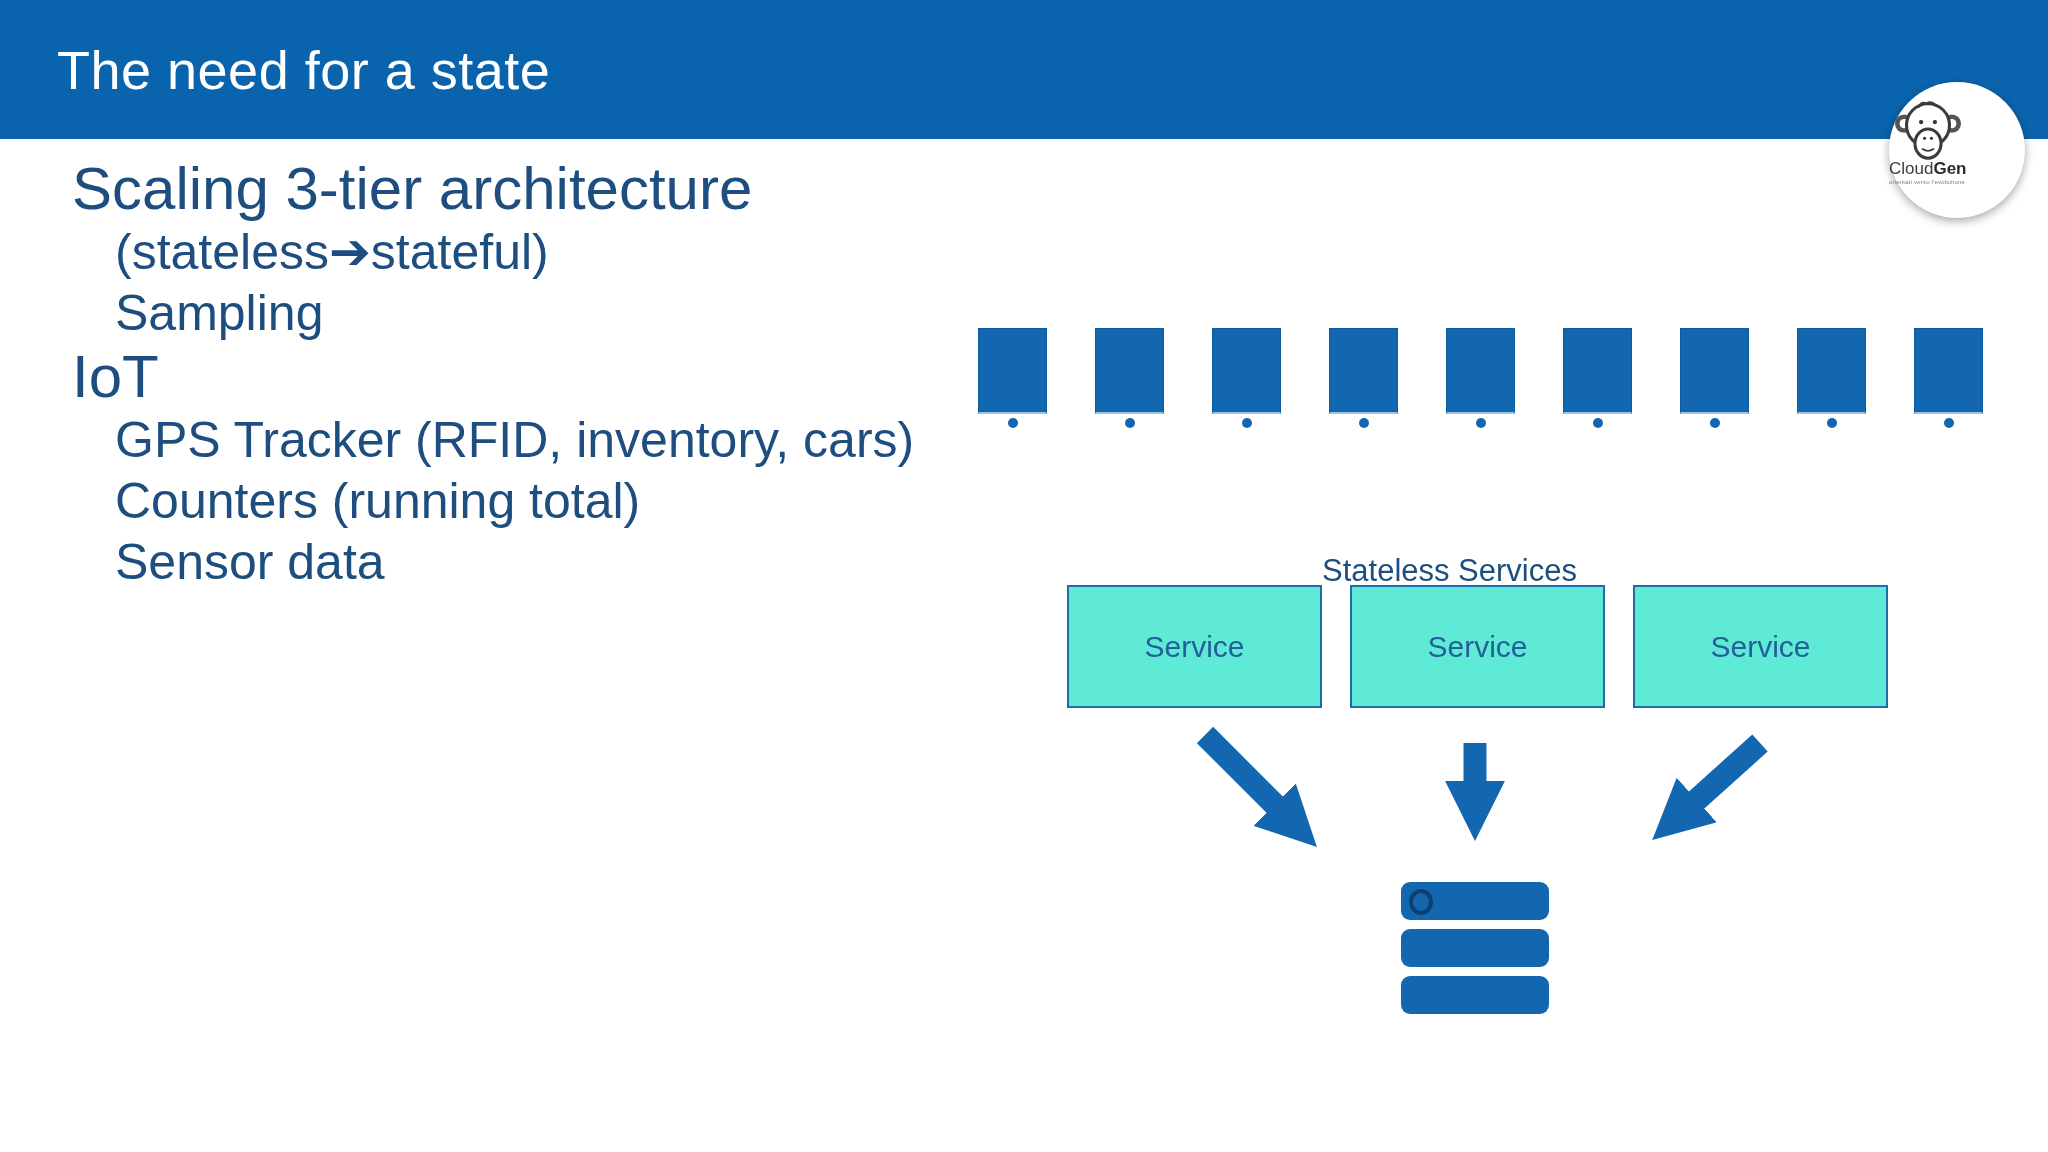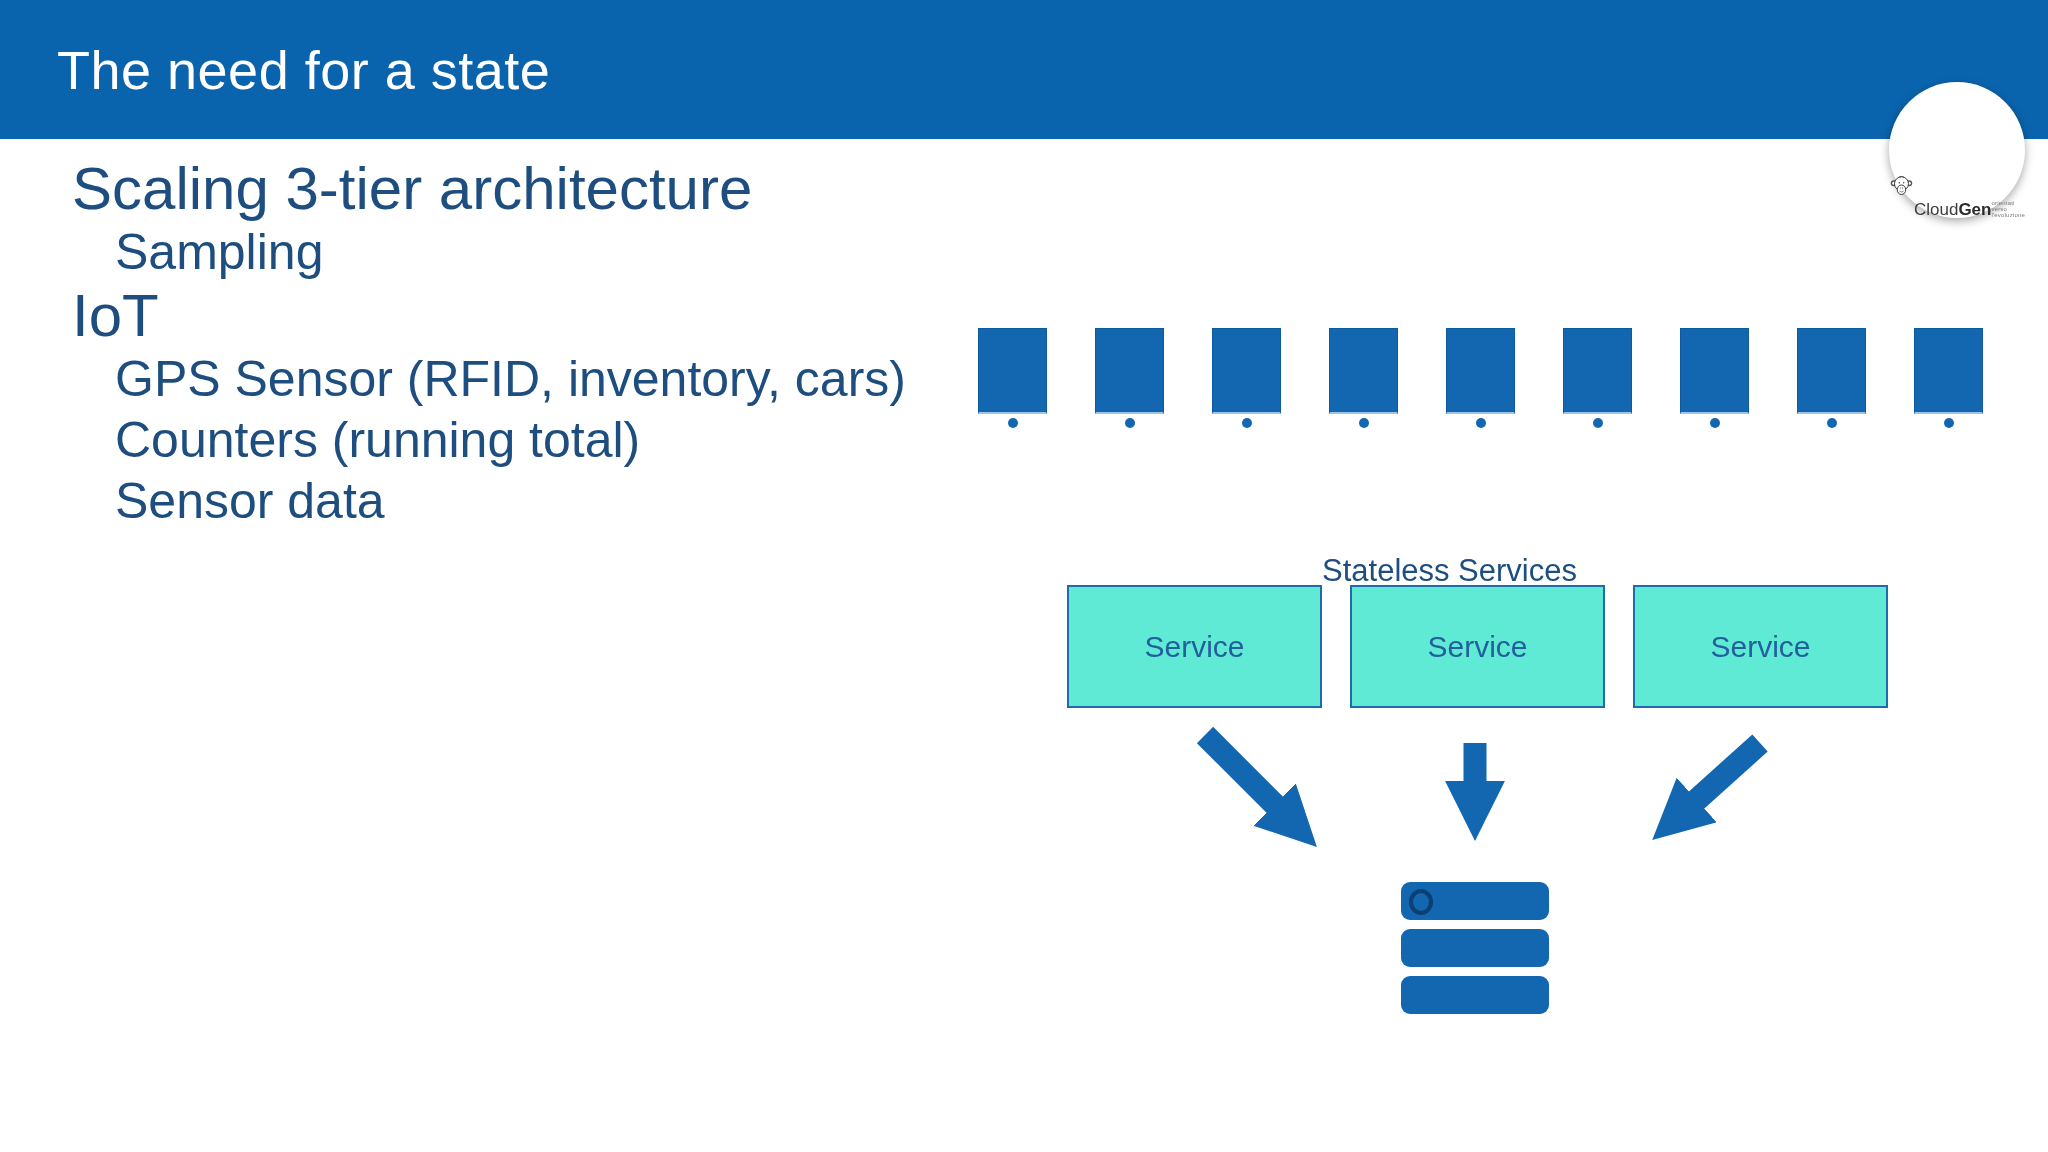--- a/index.html
+++ b/index.html
@@ -7,21 +7,21 @@
          font-family:"Liberation Sans","DejaVu Sans",sans-serif;}
 
   
   .header{position:absolute;left:0;top:0;width:2048px;height:139px;background:var(--header-blue,#0a64ad);}
   .header-title{position:absolute;left:57px;top:0;height:139px;display:flex;align-items:center;
                 color:#ffffff;font-size:54px;font-weight:400;letter-spacing:0.5px;}
 
   
   .logo{position:absolute;left:1889px;top:82px;width:136px;height:136px;border-radius:50%;
         background:#ffffff;box-shadow:0 3px 10px rgba(0,0,0,0.35);z-index:5;
-        display:flex;flex-direction:row;align-items:flex-end;}
+        display:flex;flex-direction:column;align-items:flex-start;}
   .logo svg{width:78px;height:66px;margin-top:14px;}
   .logo-text{font-size:17px;color:#3c3c3c;line-height:17px;margin-top:-2px;}
   .logo-text b{color:#2b2b2b;}
   .logo-tagline{font-size:6px;color:#7a7a7a;margin-top:2px;letter-spacing:0.2px;}
 
   
   .bullets{position:absolute;left:57px;top:156px;color:var(--text-blue,#1d4e7f);}
   .t-big{font-size:60px;line-height:66px;font-weight:400;margin-left:15px;}
   .t-sub{font-size:50px;line-height:61px;font-weight:400;padding-left:58px;}
 
@@ -75,23 +75,24 @@
       <circle cx="45.5" cy="55" r="2" fill="#333333"></circle>
       <circle cx="54.5" cy="55" r="2" fill="#333333"></circle>
       <path d="M43 69 q7 5 14 0" fill="none" stroke="#3b3b3b" stroke-width="2.5" stroke-linecap="round"></path>
     </svg>
     <div class="logo-text"><span>Cloud</span><b>Gen</b></div>
     <div class="logo-tagline">orientati verso l'evoluzione</div>
   </div>
 
   <div class="bullets">
     <div class="t-big">Scaling 3-tier architecture</div>
+    <div class="t-sub">(stateless➔stateful)</div>
     <div class="t-sub">Sampling</div>
     <div class="t-big">IoT</div>
-    <div class="t-sub">GPS Sensor (RFID, inventory, cars)</div>
+    <div class="t-sub">GPS Tracker (RFID, inventory, cars)</div>
     <div class="t-sub">Counters (running total)</div>
     <div class="t-sub">Sensor data</div>
   </div>
 
   <div class="devices" id="devices">
       <div class="device">
         <div class="device-rect"></div>
         <div class="device-dot"></div>
       </div>
       <div class="device">

